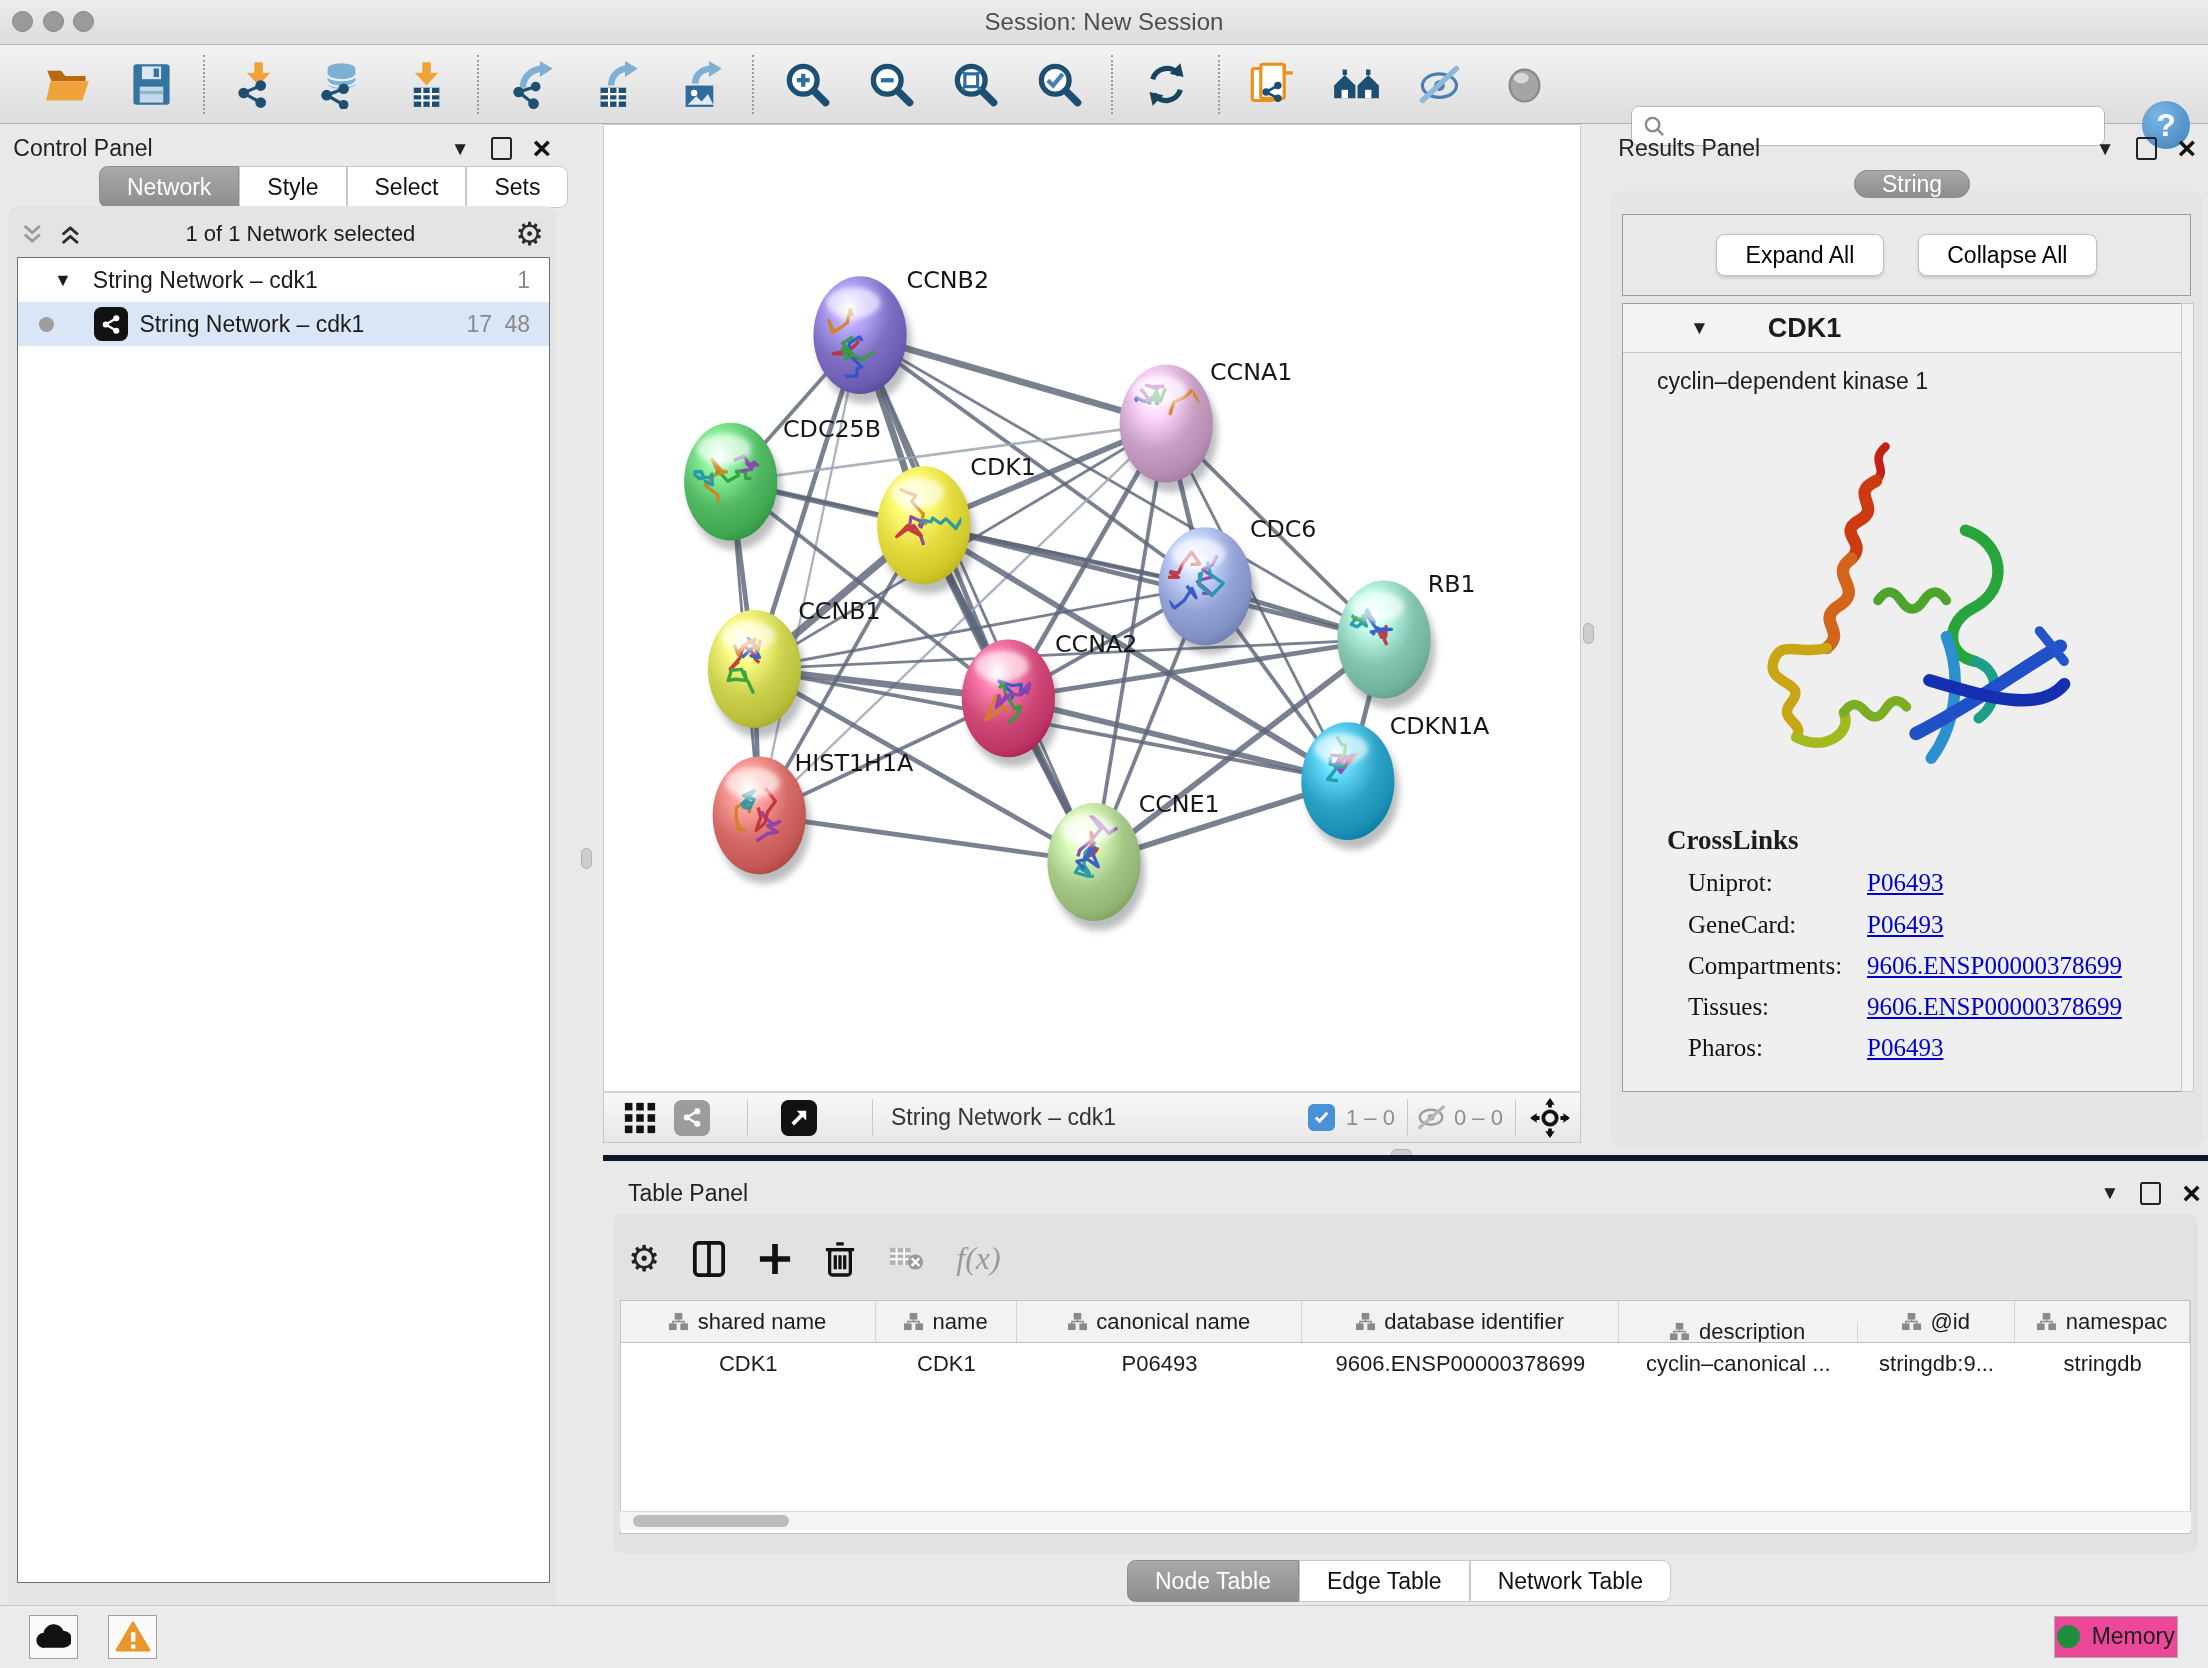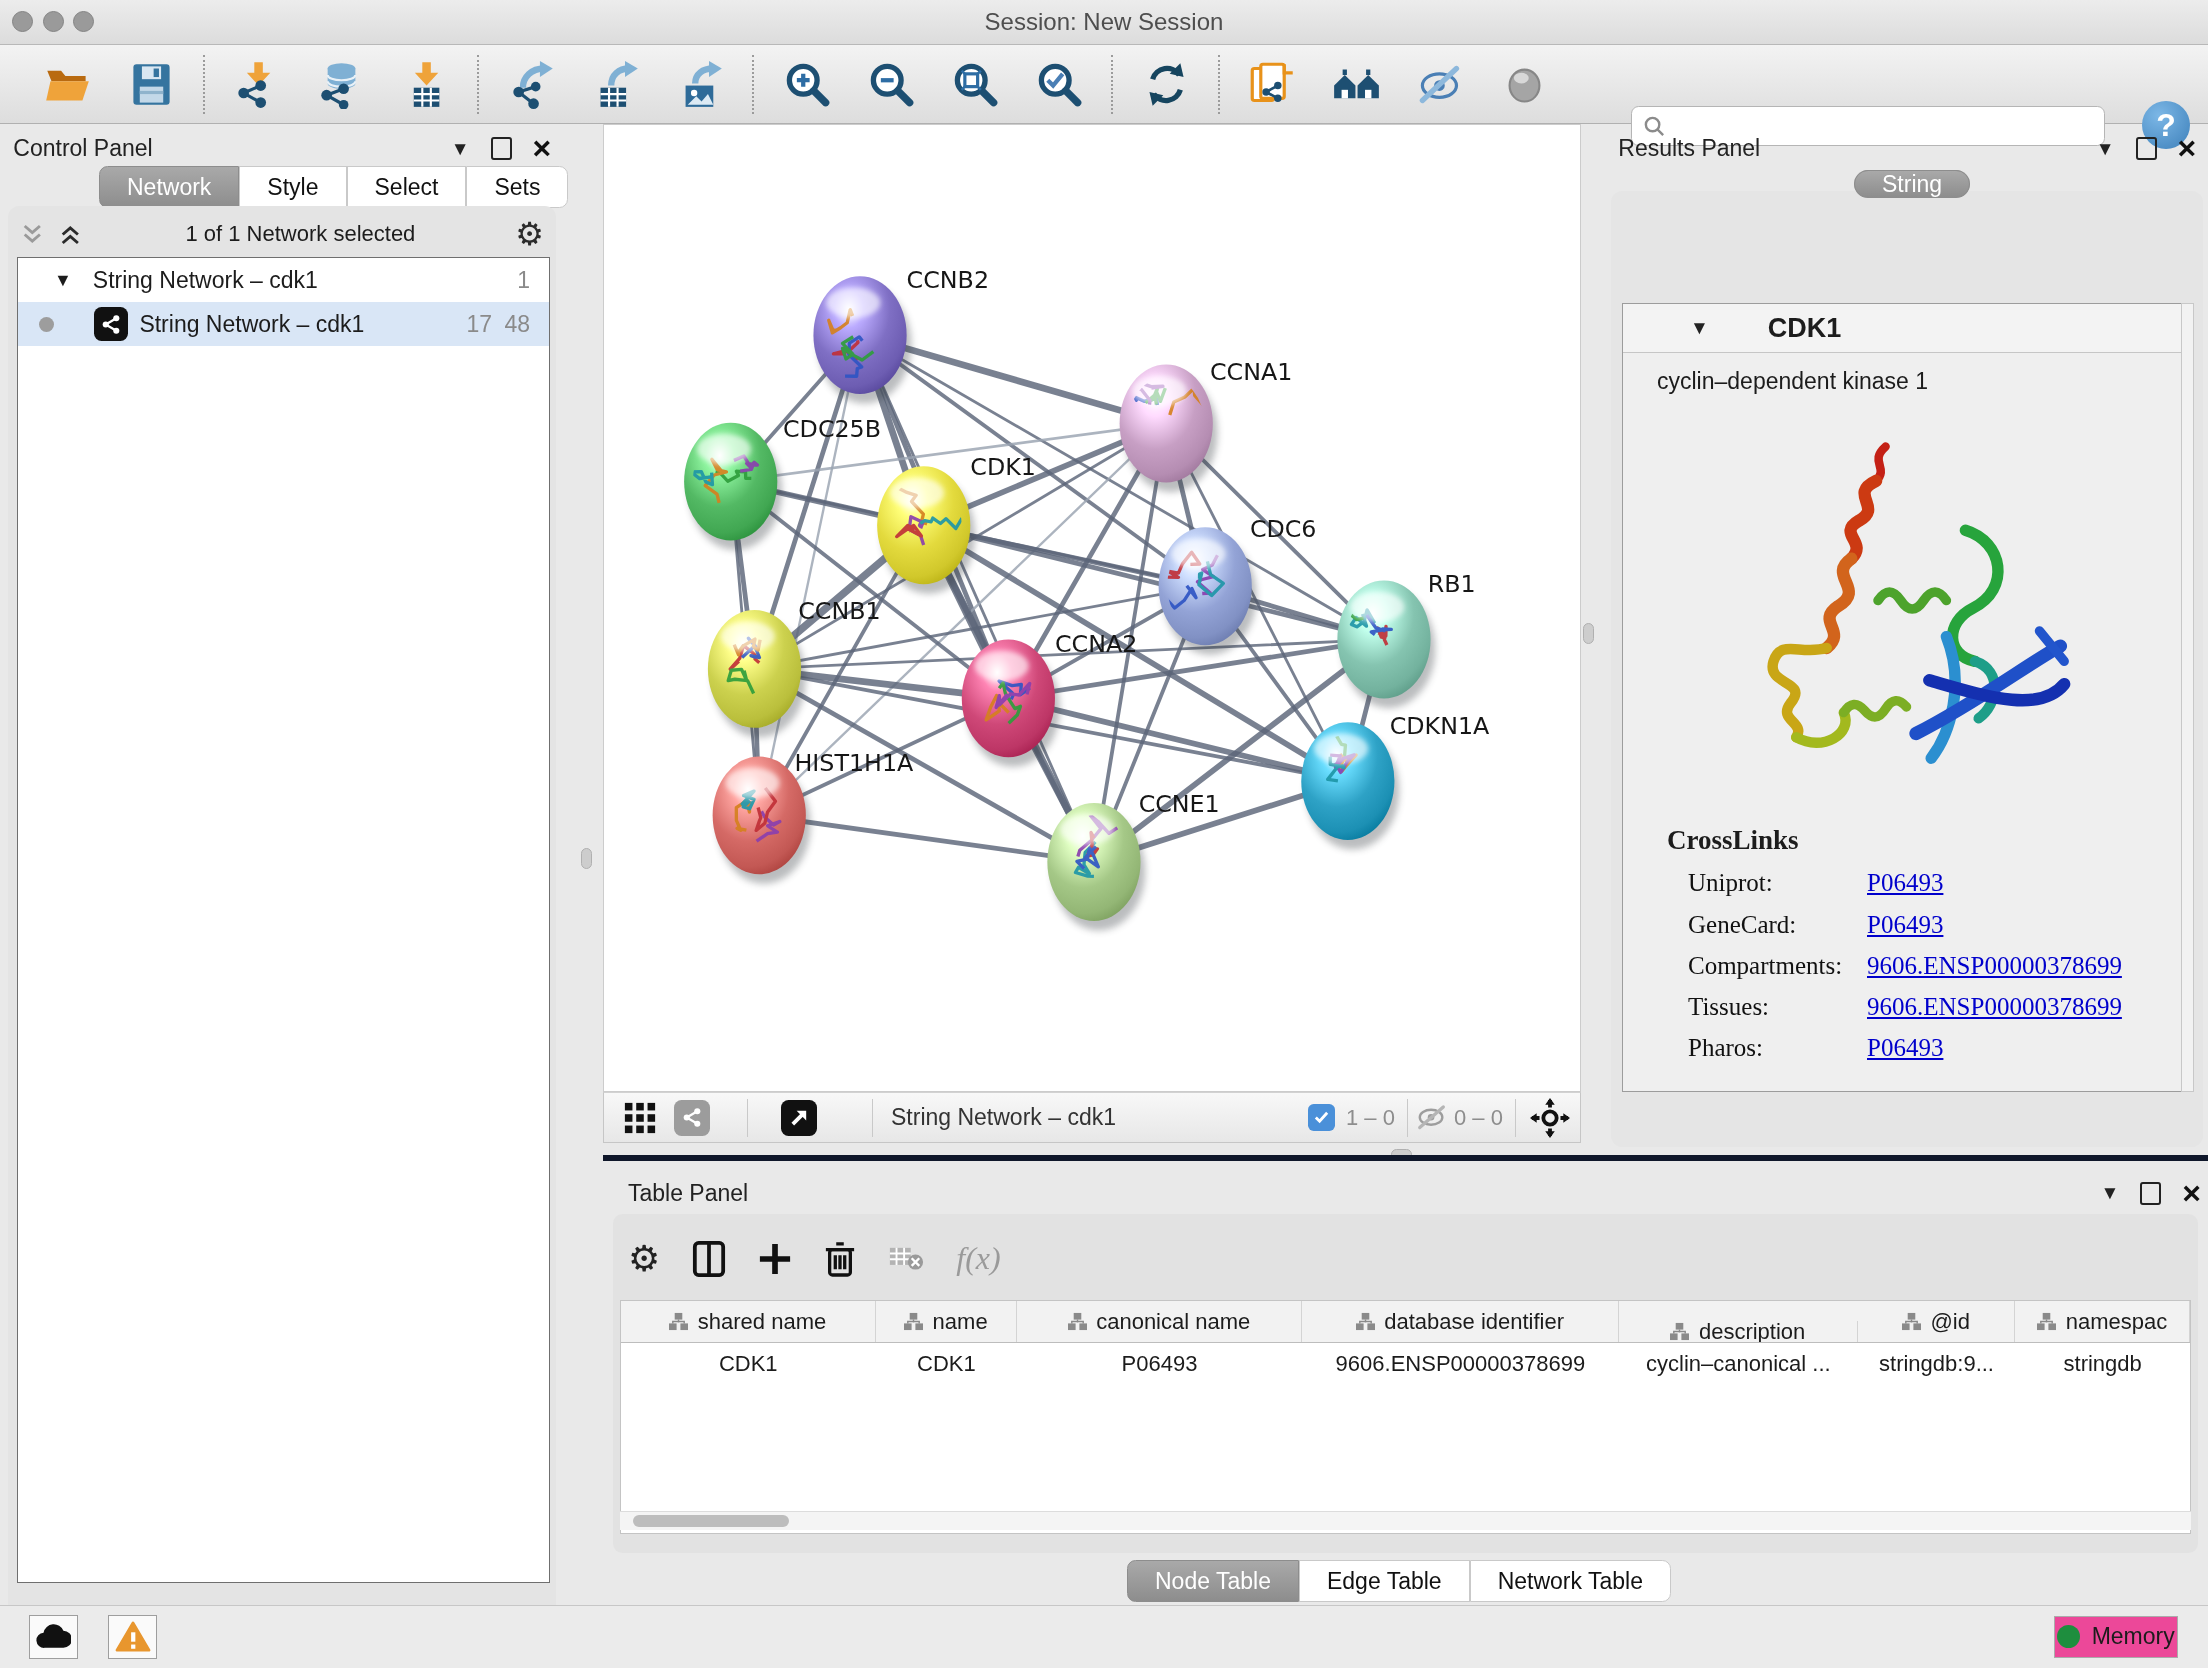--- a/index.html
+++ b/index.html
@@ -697,20 +697,24 @@
   <div id="rp-head" class="abs panel-head">
     <span>Results Panel</span>
     <span class="ph-icons">
       <span class="tri">▼</span>
       <span class="float-ico"></span>
       <span class="close-ico">×</span>
     </span>
   </div>
   <div id="rp-bg" class="abs"></div>
   <div id="rp-tab" class="abs"><span class="tab active" style="border-radius:14px">String</span></div>
+  <div id="rp-actionbox" class="abs">
+    <button class="rp-btn">Expand All</button>
+    <button class="rp-btn">Collapse All</button>
+  </div>
   <div id="rp-entry" class="abs">
     <div id="rp-entry-head">
       <span class="tri" style="margin-left:67px">▼</span>
       <span id="rp-entry-name" style="margin-left:59px">CDK1</span>
     </div>
     <div id="rp-desc">cyclin–dependent kinase 1</div>
     <svg width="361" height="380" viewBox="0 0 380 400" style="display:block;margin:25px auto 0">
       <g fill="none" stroke-linecap="round">
         <path d="M168 28 C150 44 172 50 158 64" stroke="#c42015" stroke-width="9"></path>
         <path d="M158 64 C128 78 166 92 140 106 C116 120 150 128 132 146" stroke="#cc3a12" stroke-width="13"></path>

